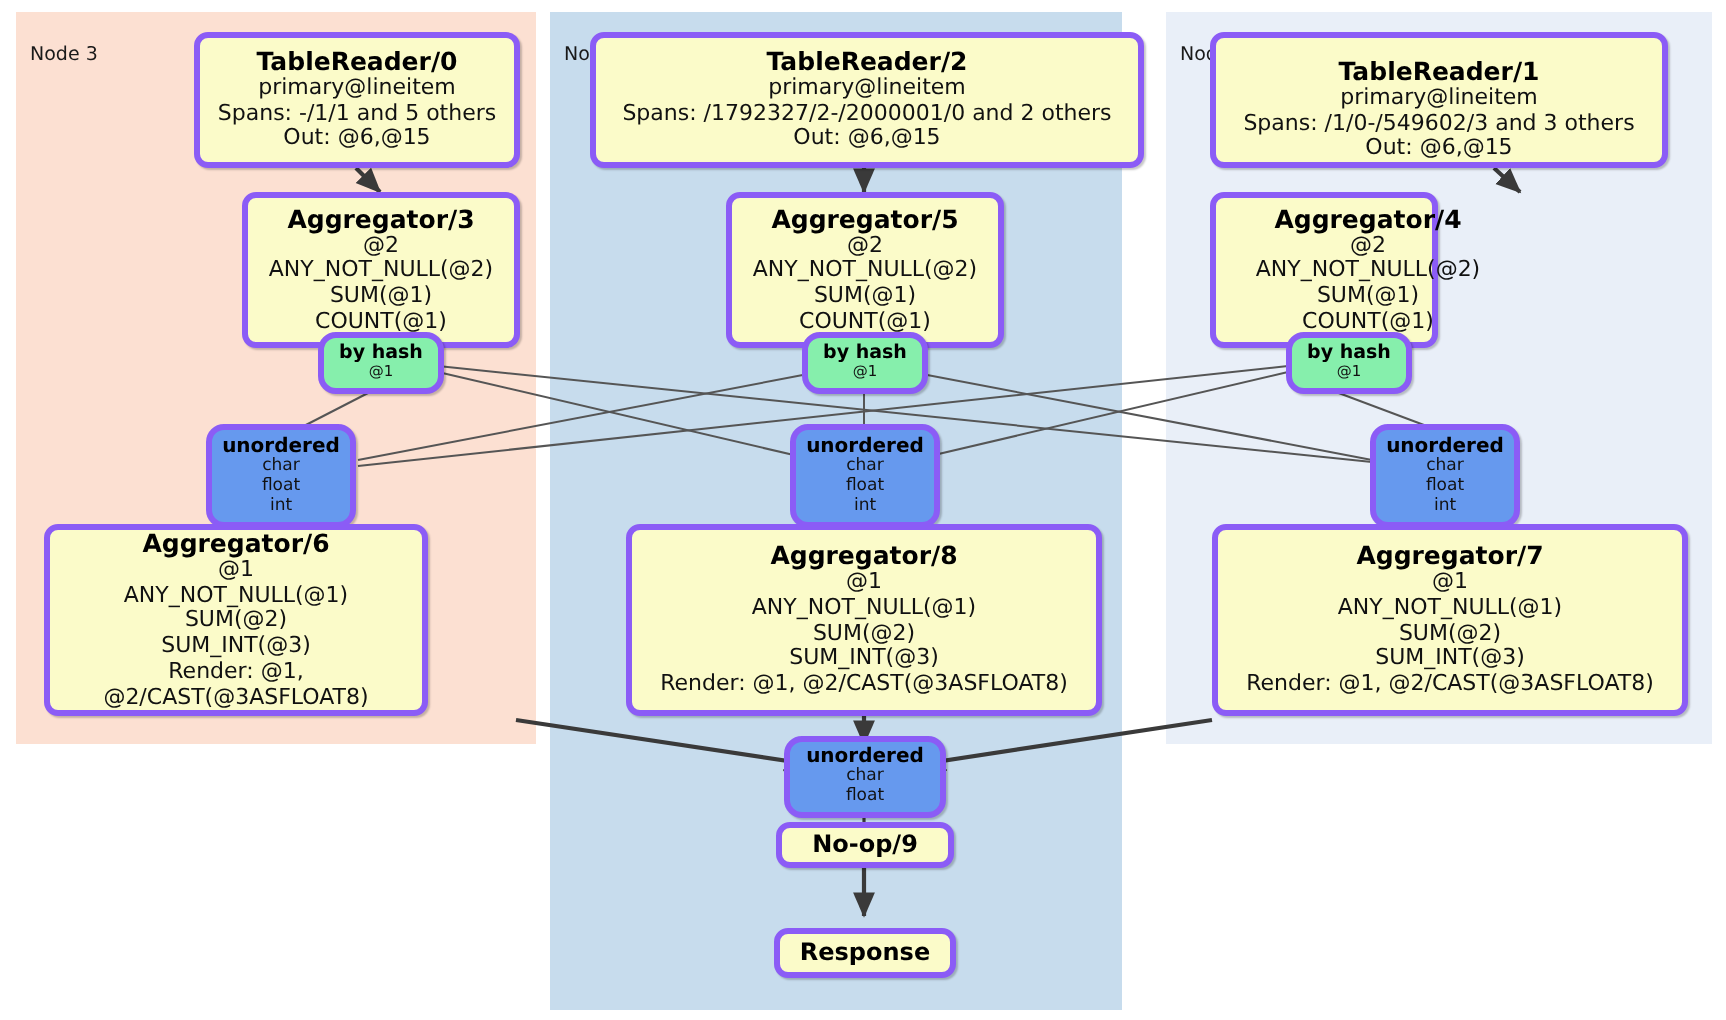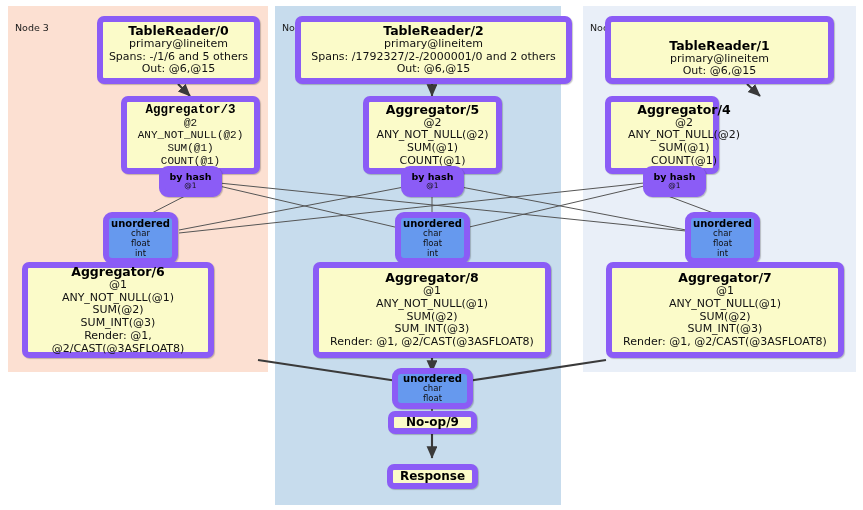--- a/index.html
+++ b/index.html
@@ -36,34 +36,34 @@
     position: absolute;
     left: 0;
     top: 0;
     width: 863px;
     height: 510px;
     pointer-events: none;
   }
   .box {
     position: absolute;
     box-sizing: border-box;
-    border: 6px solid #8b5cf6;
+    border: 3px solid #8b5cf6;
     border-radius: 7px;
     text-align: center;
     display: flex;
     flex-direction: column;
     justify-content: center;
     align-items: center;
     box-shadow: 1px 1px 1px rgba(0,0,0,0.22);
   }
   .box.proc {
     background: #fbfbc9;
   }
   .box.hash {
-    background: #8b5cf6;
+    background: #86efac;
     border-radius: 9px;
   }
   .box.stream {
     background: #6699ee;
     border-radius: 9px;
   }
   .title {
     font-weight: bold;
     color: #000000;
     line-height: 1.12;
@@ -128,25 +128,25 @@
     <path d="M606,360 L461,382" stroke="#3a3a3a" stroke-width="2.1" fill="none" marker-end="url(#arrow)"></path>
 
     <path d="M432,408 L432,411" stroke="#3a3a3a" stroke-width="1.6" fill="none"></path>
 
     <path d="M432,434 L432,458" stroke="#3a3a3a" stroke-width="2.1" fill="none" marker-end="url(#arrow)"></path>
   </svg>
 
   <div class="box proc" style="left:97px; top:16px; width:163px; height:68px;">
     <div class="title">TableReader/0</div>
     <div class="sub">primary@lineitem</div>
-    <div class="sub">Spans: -/1/6 and 5 others</div>
+    <div class="sub">Spans: -/1/1 and 5 others</div>
     <div class="sub">Out: @6,@15</div>
   </div>
 
-  <div class="box proc" style="left:121px; top:96px; width:139px; height:78px;font-family:Liberation Mono, monospace;">
+  <div class="box proc" style="left:121px; top:96px; width:139px; height:78px;">
     <div class="title">Aggregator/3</div>
     <div class="sub">@2</div>
     <div class="sub">ANY_NOT_NULL(@2)</div>
     <div class="sub">SUM(@1)</div>
     <div class="sub">COUNT(@1)</div>
   </div>
 
   <div class="box hash" style="left:159px; top:166px; width:63px; height:31px;">
     <div class="title">by hash</div>
     <div class="sub">@1</div>
@@ -214,20 +214,21 @@
     <div class="title">No-op/9</div>
   </div>
 
   <div class="box proc small-title" style="left:387px; top:464px; width:91px; height:25px;">
     <div class="title">Response</div>
   </div>
 
   <div class="box proc" style="left:605px; top:16px; width:229px; height:68px;justify-content:flex-end;">
     <div class="title">TableReader/1</div>
     <div class="sub">primary@lineitem</div>
+    <div class="sub">Spans: /1/0-/549602/3 and 3 others</div>
     <div class="sub">Out: @6,@15</div>
   </div>
 
   <div class="box proc" style="left:605px; top:96px; width:114px; height:78px;padding-left:44px;">
     <div class="title">Aggregator/4</div>
     <div class="sub">@2</div>
     <div class="sub">ANY_NOT_NULL(@2)</div>
     <div class="sub">SUM(@1)</div>
     <div class="sub">COUNT(@1)</div>
   </div>

